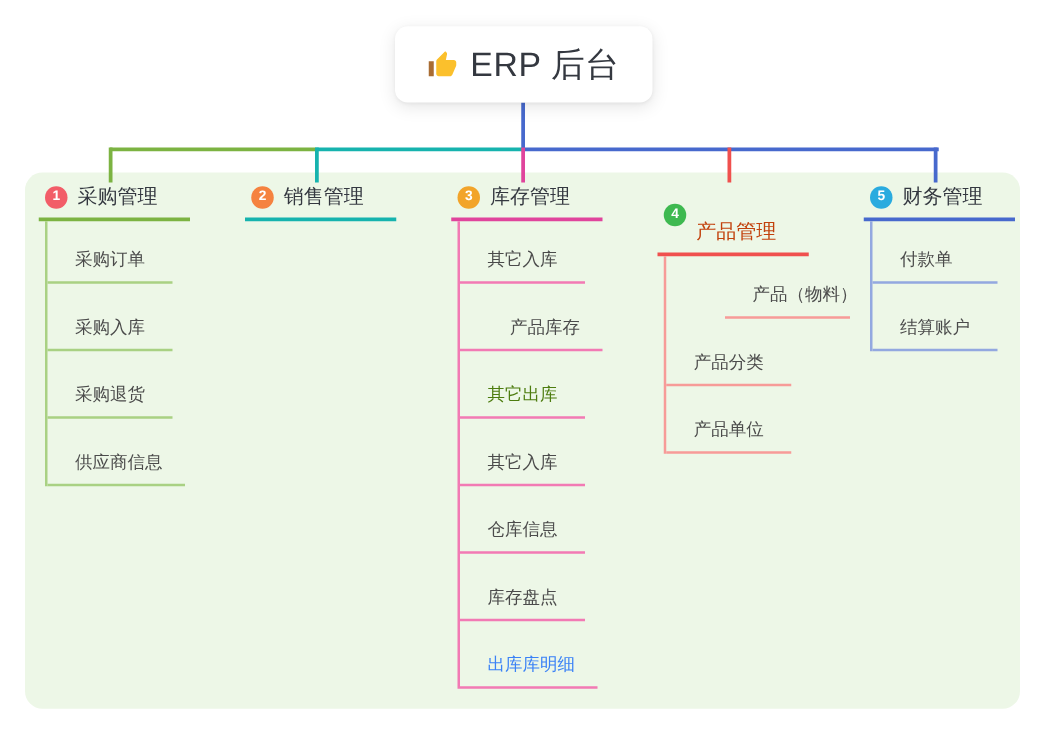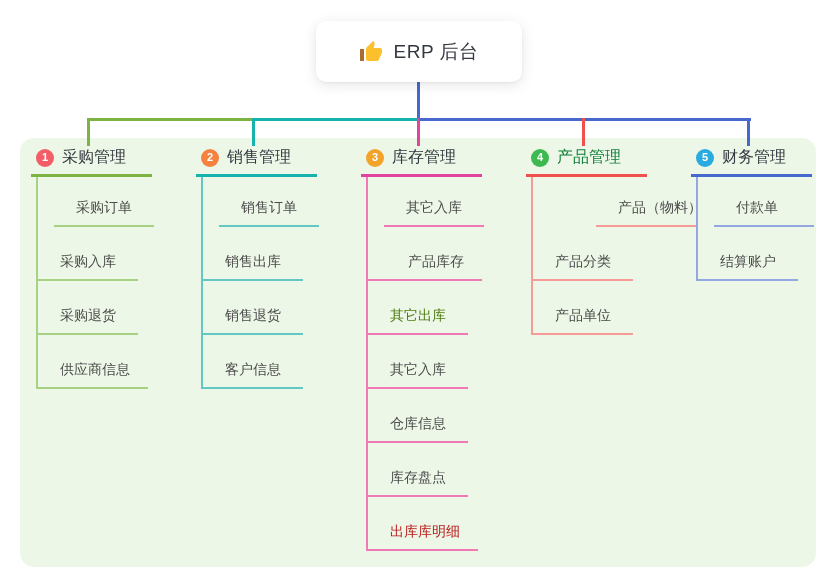--- a/index.html
+++ b/index.html
@@ -11,40 +11,40 @@
   }
   .panel {
     position:absolute; left:20px; top:138px; width:796px; height:429px;
     border-radius:14px;
   }
   .root-node {
     position:absolute; left:316px; top:21px; width:206px; height:61px;
     background:#ffffff; border-radius:10px;
     box-shadow:0 3px 14px rgba(0,0,0,0.10), 0 1px 3px rgba(0,0,0,0.05);
     display:flex; align-items:center; justify-content:center; gap:10px;
-    font-size:19px; font-weight:500; letter-spacing:0.5px;
+    font-size:27px; font-weight:500; letter-spacing:0.5px;
   }
   .root-node svg { display:block; }
   .stem { position:absolute; width:3px; }
   .bus-seg { position:absolute; height:3px; top:118px; }
   .drop { position:absolute; width:3px; top:118px; height:28px; }
   .branch { position:absolute; top:147px; width:140px; }
   .branch-header {
     display:flex; align-items:center; gap:8px;
     width:121px; padding:0 0 6px 5px; cursor:default;
   }
   .badge {
     width:18px; height:18px; border-radius:50%; flex:0 0 18px;
     color:#fff; font-size:11px; font-weight:bold;
     display:flex; align-items:center; justify-content:center; line-height:1;
   }
   .branch-title { font-size:16px; font-weight:500; white-space:nowrap; }
   .children { margin-left:5px; }
   .child { height:54px; display:flex; align-items:flex-end; }
-  .child:first-child { height:50px;padding-left:16px; }
+  .child:first-child { height:50px; }
   .child-label {
     white-space:nowrap; font-size:14px;
     padding:0 18px 8px 22px; min-width:100px;
   }
 </style>
 </head>
 <body>
 
 <div class="canvas">
   <div class="panel" id="panel" style="background: rgb(237, 247, 231);"></div>
@@ -90,34 +90,20 @@
           <div class="child">
             <span class="child-label" style="border-bottom: 2px solid rgb(169, 209, 131); color: rgb(75, 75, 75);">供应商信息</span>
           </div>
         </div>
       </div>
       <div class="branch" style="left: 196px;">
         <div class="branch-header" style="border-bottom: 3px solid rgb(22, 179, 174);">
           <span class="badge" style="background: rgb(245, 130, 63);">2</span>
           <span class="branch-title" style="color: rgb(52, 56, 64);">销售管理</span>
         </div>
-        <div class="children" style="border-left: 2px solid rgb(99, 200, 195);">
-          <div class="child">
-            <span class="child-label" style="border-bottom: 2px solid rgb(99, 200, 195); color: rgb(75, 75, 75);">销售订单</span>
-          </div>
-          <div class="child">
-            <span class="child-label" style="border-bottom: 2px solid rgb(99, 200, 195); color: rgb(75, 75, 75);">销售出库</span>
-          </div>
-          <div class="child">
-            <span class="child-label" style="border-bottom: 2px solid rgb(99, 200, 195); color: rgb(75, 75, 75);">销售退货</span>
-          </div>
-          <div class="child">
-            <span class="child-label" style="border-bottom: 2px solid rgb(99, 200, 195); color: rgb(75, 75, 75);">客户信息</span>
-          </div>
-        </div>
       </div>
       <div class="branch" style="left: 361px;">
         <div class="branch-header" style="border-bottom: 3px solid rgb(224, 68, 156);">
           <span class="badge" style="background: rgb(242, 164, 42);">3</span>
           <span class="branch-title" style="color: rgb(52, 56, 64);">库存管理</span>
         </div>
         <div class="children" style="border-left: 2px solid rgb(242, 122, 180);">
           <div class="child">
             <span class="child-label" style="border-bottom: 2px solid rgb(242, 122, 180); color: rgb(75, 75, 75);">其它入库</span>
           </div>
@@ -130,28 +116,28 @@
           <div class="child">
             <span class="child-label" style="border-bottom: 2px solid rgb(242, 122, 180); color: rgb(75, 75, 75);">其它入库</span>
           </div>
           <div class="child">
             <span class="child-label" style="border-bottom: 2px solid rgb(242, 122, 180); color: rgb(75, 75, 75);">仓库信息</span>
           </div>
           <div class="child">
             <span class="child-label" style="border-bottom: 2px solid rgb(242, 122, 180); color: rgb(75, 75, 75);">库存盘点</span>
           </div>
           <div class="child">
-            <span class="child-label" style="border-bottom: 2px solid rgb(242, 122, 180); color: #b91c1c; margin-top: 12px;">出库库明细</span>
+            <span class="child-label" style="border-bottom: 2px solid rgb(242, 122, 180); color: #3b82f6; margin-top: 12px;">出库库明细</span>
           </div>
         </div>
       </div>
       <div class="branch" style="left: 526px;">
         <div class="branch-header" style="border-bottom: 3px solid rgb(240, 80, 78);">
           <span class="badge" style="background: rgb(62, 185, 80);">4</span>
-          <span class="branch-title" style="color: #15803d;">产品管理</span>
+          <span class="branch-title" style="color: #c2410c; margin-top: 28px;">产品管理</span>
         </div>
         <div class="children" style="border-left: 2px solid rgb(247, 155, 152);">
           <div class="child">
             <span class="child-label" style="border-bottom: 2px solid rgb(247, 155, 152); color: rgb(75, 75, 75); margin-left: 47px;">产品（物料）</span>
           </div>
           <div class="child">
             <span class="child-label" style="border-bottom: 2px solid rgb(247, 155, 152); color: rgb(75, 75, 75);">产品分类</span>
           </div>
           <div class="child">
             <span class="child-label" style="border-bottom: 2px solid rgb(247, 155, 152); color: rgb(75, 75, 75);">产品单位</span>

